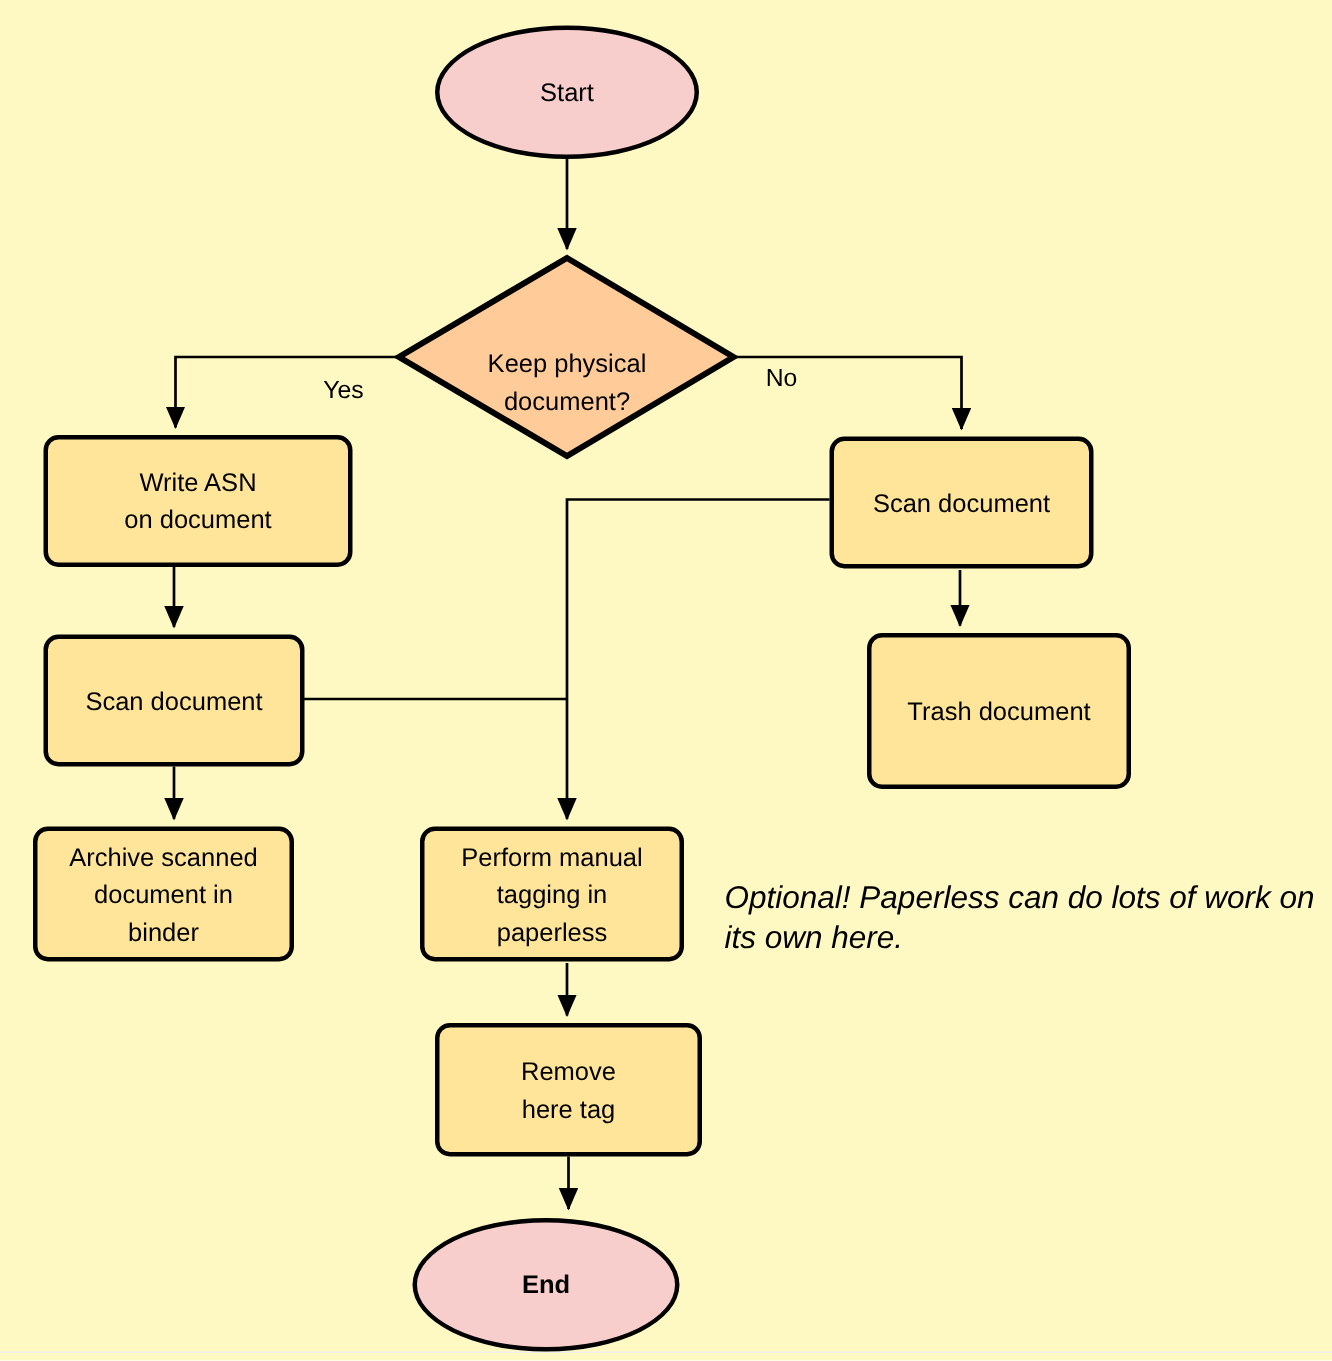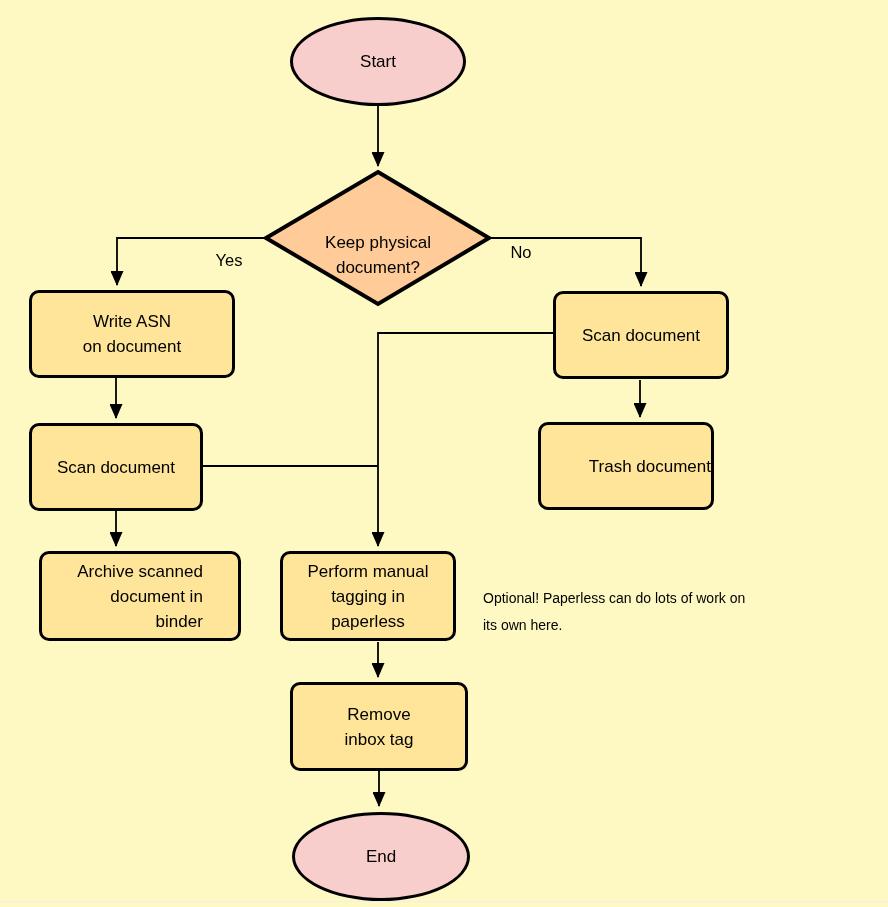--- a/index.html
+++ b/index.html
@@ -53,21 +53,22 @@
   .edge-label {
     position: absolute;
     z-index: 2;
     font-size: 16.5px;
     line-height: 24px;
     text-align: center;
   }
   .annotation {
     position: absolute;
     z-index: 2;
-    font-size: 14px;
+    font-style: italic;
+    font-size: 21px;
     line-height: 27px;
     white-space: pre-line;
   }
   .page-edge {
     position: absolute;
     left: 0;
     top: 901px;
     width: 888px;
     height: 1px;
     background: #efefef;
@@ -115,46 +116,46 @@
 
   <div class="node process" style="left:29px; top:290px; width:206px; height:88px;">
     <span class="node-label">Write ASN
 on document</span>
   </div>
 
   <div class="node process" style="left:29px; top:423px; width:174px; height:88px;">
     <span class="node-label">Scan document</span>
   </div>
 
-  <div class="node process" style="left:39px; top:551px; width:202px; height:90px;text-align:right;">
+  <div class="node process" style="left:22px; top:551px; width:174px; height:90px;">
     <span class="node-label">Archive scanned
 document in
 binder</span>
   </div>
 
   <div class="node process" style="left:553px; top:291px; width:176px; height:88px;">
     <span class="node-label">Scan document</span>
   </div>
 
-  <div class="node process" style="left:538px; top:422px; width:176px; height:88px;justify-content:flex-end;">
+  <div class="node process" style="left:578px; top:422px; width:176px; height:104px;">
     <span class="node-label">Trash document</span>
   </div>
 
   <div class="node process" style="left:280px; top:551px; width:176px; height:90px;">
     <span class="node-label">Perform manual
 tagging in
 paperless</span>
   </div>
 
   <div class="node process" style="left:290px; top:682px; width:178px; height:89px;">
     <span class="node-label">Remove
-inbox tag</span>
+here tag</span>
   </div>
 
-  <div class="node terminal" style="left:292px; top:812px; width:178px; height:89px;">
+  <div class="node terminal" style="left:275px; top:812px; width:178px; height:89px;font-weight:bold;">
     <span class="node-label">End</span>
   </div>
 
   <div class="annotation" style="left:483px; top:585px; width:400px;">Optional! Paperless can do lots of work on
 its own here.</div>
 
   <div class="page-edge"></div>
 
 </div>
 

